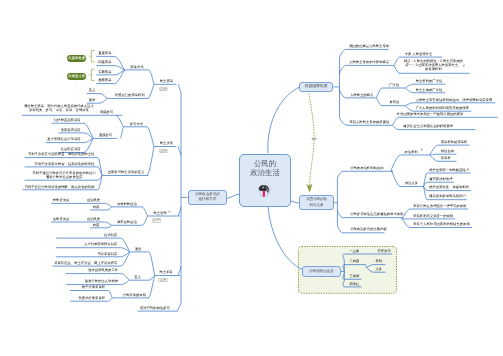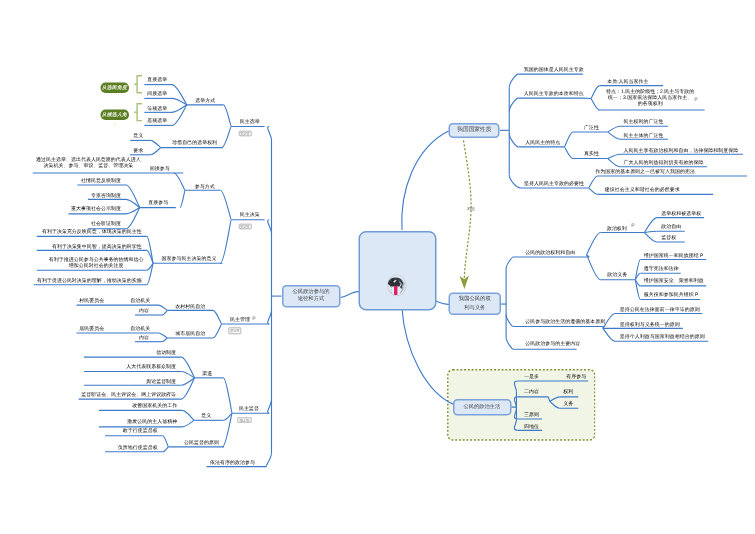--- a/index.html
+++ b/index.html
@@ -349,20 +349,24 @@
       <div class="leaf" style="left: 377.5px; top: 249.7px;">有序参与</div>
       <div class="leaf" style="left: 375.5px; top: 260.3px;">权利</div>
       <div class="leaf" style="left: 375.5px; top: 267.9px;">义务</div>
       <div class="boxnode" style="left: 301.5px; top: 266.2px; width: 39.5px; height: 10.5px; font-size: 3.5px; line-height: 5.3px; border-color: rgb(123, 162, 218);">
         <span>公民的政治生活</span>
       </div>
       <div class="leaf" style="left: 311.5px; top: 138.4px; font-size: 2.6px; color: rgb(74, 74, 74);">对应</div>
     </div>
 
   <div id="root-node">
+    <div id="root-title">
+        <span>公民的</span>
+        <span>政治生活</span>
+      </div>
     <svg id="root-thumb" viewBox="0 0 40 38">
       <ellipse cx="20" cy="19" rx="15" ry="17" fill="#e2eaf4"></ellipse>
       <ellipse cx="20" cy="19" rx="14.4" ry="16.4" fill="none" stroke="#b4bcc6" stroke-width="0.9"></ellipse>
       <path d="M8 16 q2 -7 10 -7 q8 0 10 6 q1 4 -1 7" stroke="#3a4046" stroke-width="4" fill="none" stroke-linecap="round"></path>
       <path d="M7 17 l5 -6 l4 4 l5 -5 l5 6 l-2 5 l-14 0 z" fill="#2e3238"></path>
       <path d="M13 8 l3 4 l-4 3 z" fill="#1f2328"></path>
       <rect x="15.6" y="21" width="5.2" height="13" rx="0.7" fill="#e31b63"></rect>
       <path d="M16.5 19.5 q4.2 0.3 4.6 3.4 l-4.6 0 z" fill="#e31b63"></path>
       <path d="M24 14 q5 3 5 9 q0 5 -4 8.5" stroke="#9aa2ab" stroke-width="1.6" fill="none"></path>
       <path d="M27.5 12 l4.2 3 l-1.4 11 l-4 2" stroke="#b2b9c1" stroke-width="1.2" fill="none"></path>

